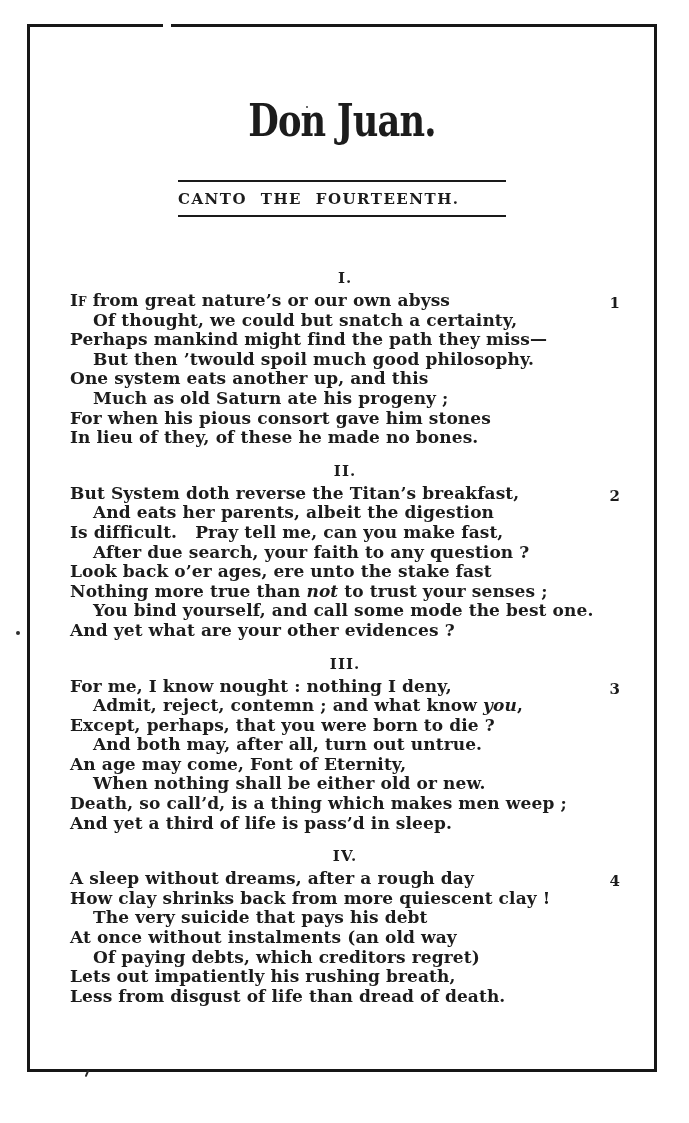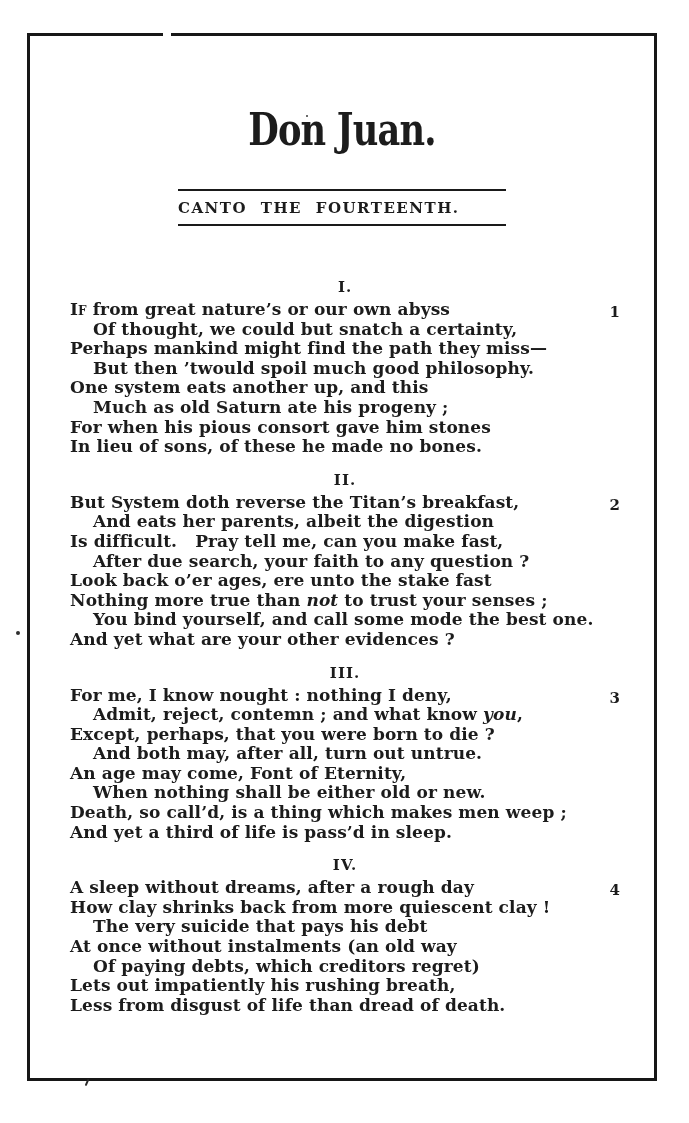--- a/index.html
+++ b/index.html
@@ -2,21 +2,21 @@
 <html><head>
 <meta charset="utf-8">
 <style>
   html,body{margin:0;padding:0;}
   body{
     width:689px;height:1123px;position:relative;background:#ffffff;
     font-family:"DejaVu Serif","Liberation Serif",serif;color:#1c1c1c;
     overflow:hidden;
   }
   .frame{
-    position:absolute;left:27px;top:33px;width:624px;height:1042px;
+    position:absolute;left:27px;top:24px;width:624px;height:1042px;
     border:3px solid #171717;
   }
   .top-border-gap{
     position:absolute;top:-3px;left:133px;width:8px;height:3px;background:#ffffff;
   }
   .book-title{
     position:absolute;top:68px;left:0;right:0;text-align:center;
     font-size:44px;font-weight:bold;letter-spacing:-1px;
     transform:scaleX(.8);
   }
@@ -69,21 +69,21 @@
   <div class="stanzas">
       <div class="stanza">
         <div class="stanza-numeral">I.</div>
         <div class="line"><span class="sc">If</span><span> from great nature’s or our own abyss</span><span class="stanza-number">1</span></div>
         <div class="line indent"><span>Of thought, we could but snatch a certainty,</span></div>
         <div class="line"><span>Perhaps mankind might find the path they miss—</span></div>
         <div class="line indent"><span>But then ’twould spoil much good philosophy.</span></div>
         <div class="line"><span>One system eats another up, and this</span></div>
         <div class="line indent"><span>Much as old Saturn ate his progeny ;</span></div>
         <div class="line"><span>For when his pious consort gave him stones</span></div>
-        <div class="line"><span>In lieu of sons, of these he made no bones.</span></div>
+        <div class="line"><span>In lieu of they, of these he made no bones.</span></div>
       </div>
       <div class="stanza">
         <div class="stanza-numeral">II.</div>
         <div class="line"><span>But System doth reverse the Titan’s breakfast,</span><span class="stanza-number">2</span></div>
         <div class="line indent"><span>And eats her parents, albeit the digestion</span></div>
         <div class="line"><span>Is difficult.   Pray tell me, can you make fast,</span></div>
         <div class="line indent"><span>After due search, your faith to any question ?</span></div>
         <div class="line"><span>Look back o’er ages, ere unto the stake fast</span></div>
         <div class="line"><span>Nothing more true than </span><span class="it">not</span><span> to trust your senses ;</span></div>
         <div class="line indent"><span>You bind yourself, and call some mode the best one.</span></div>

